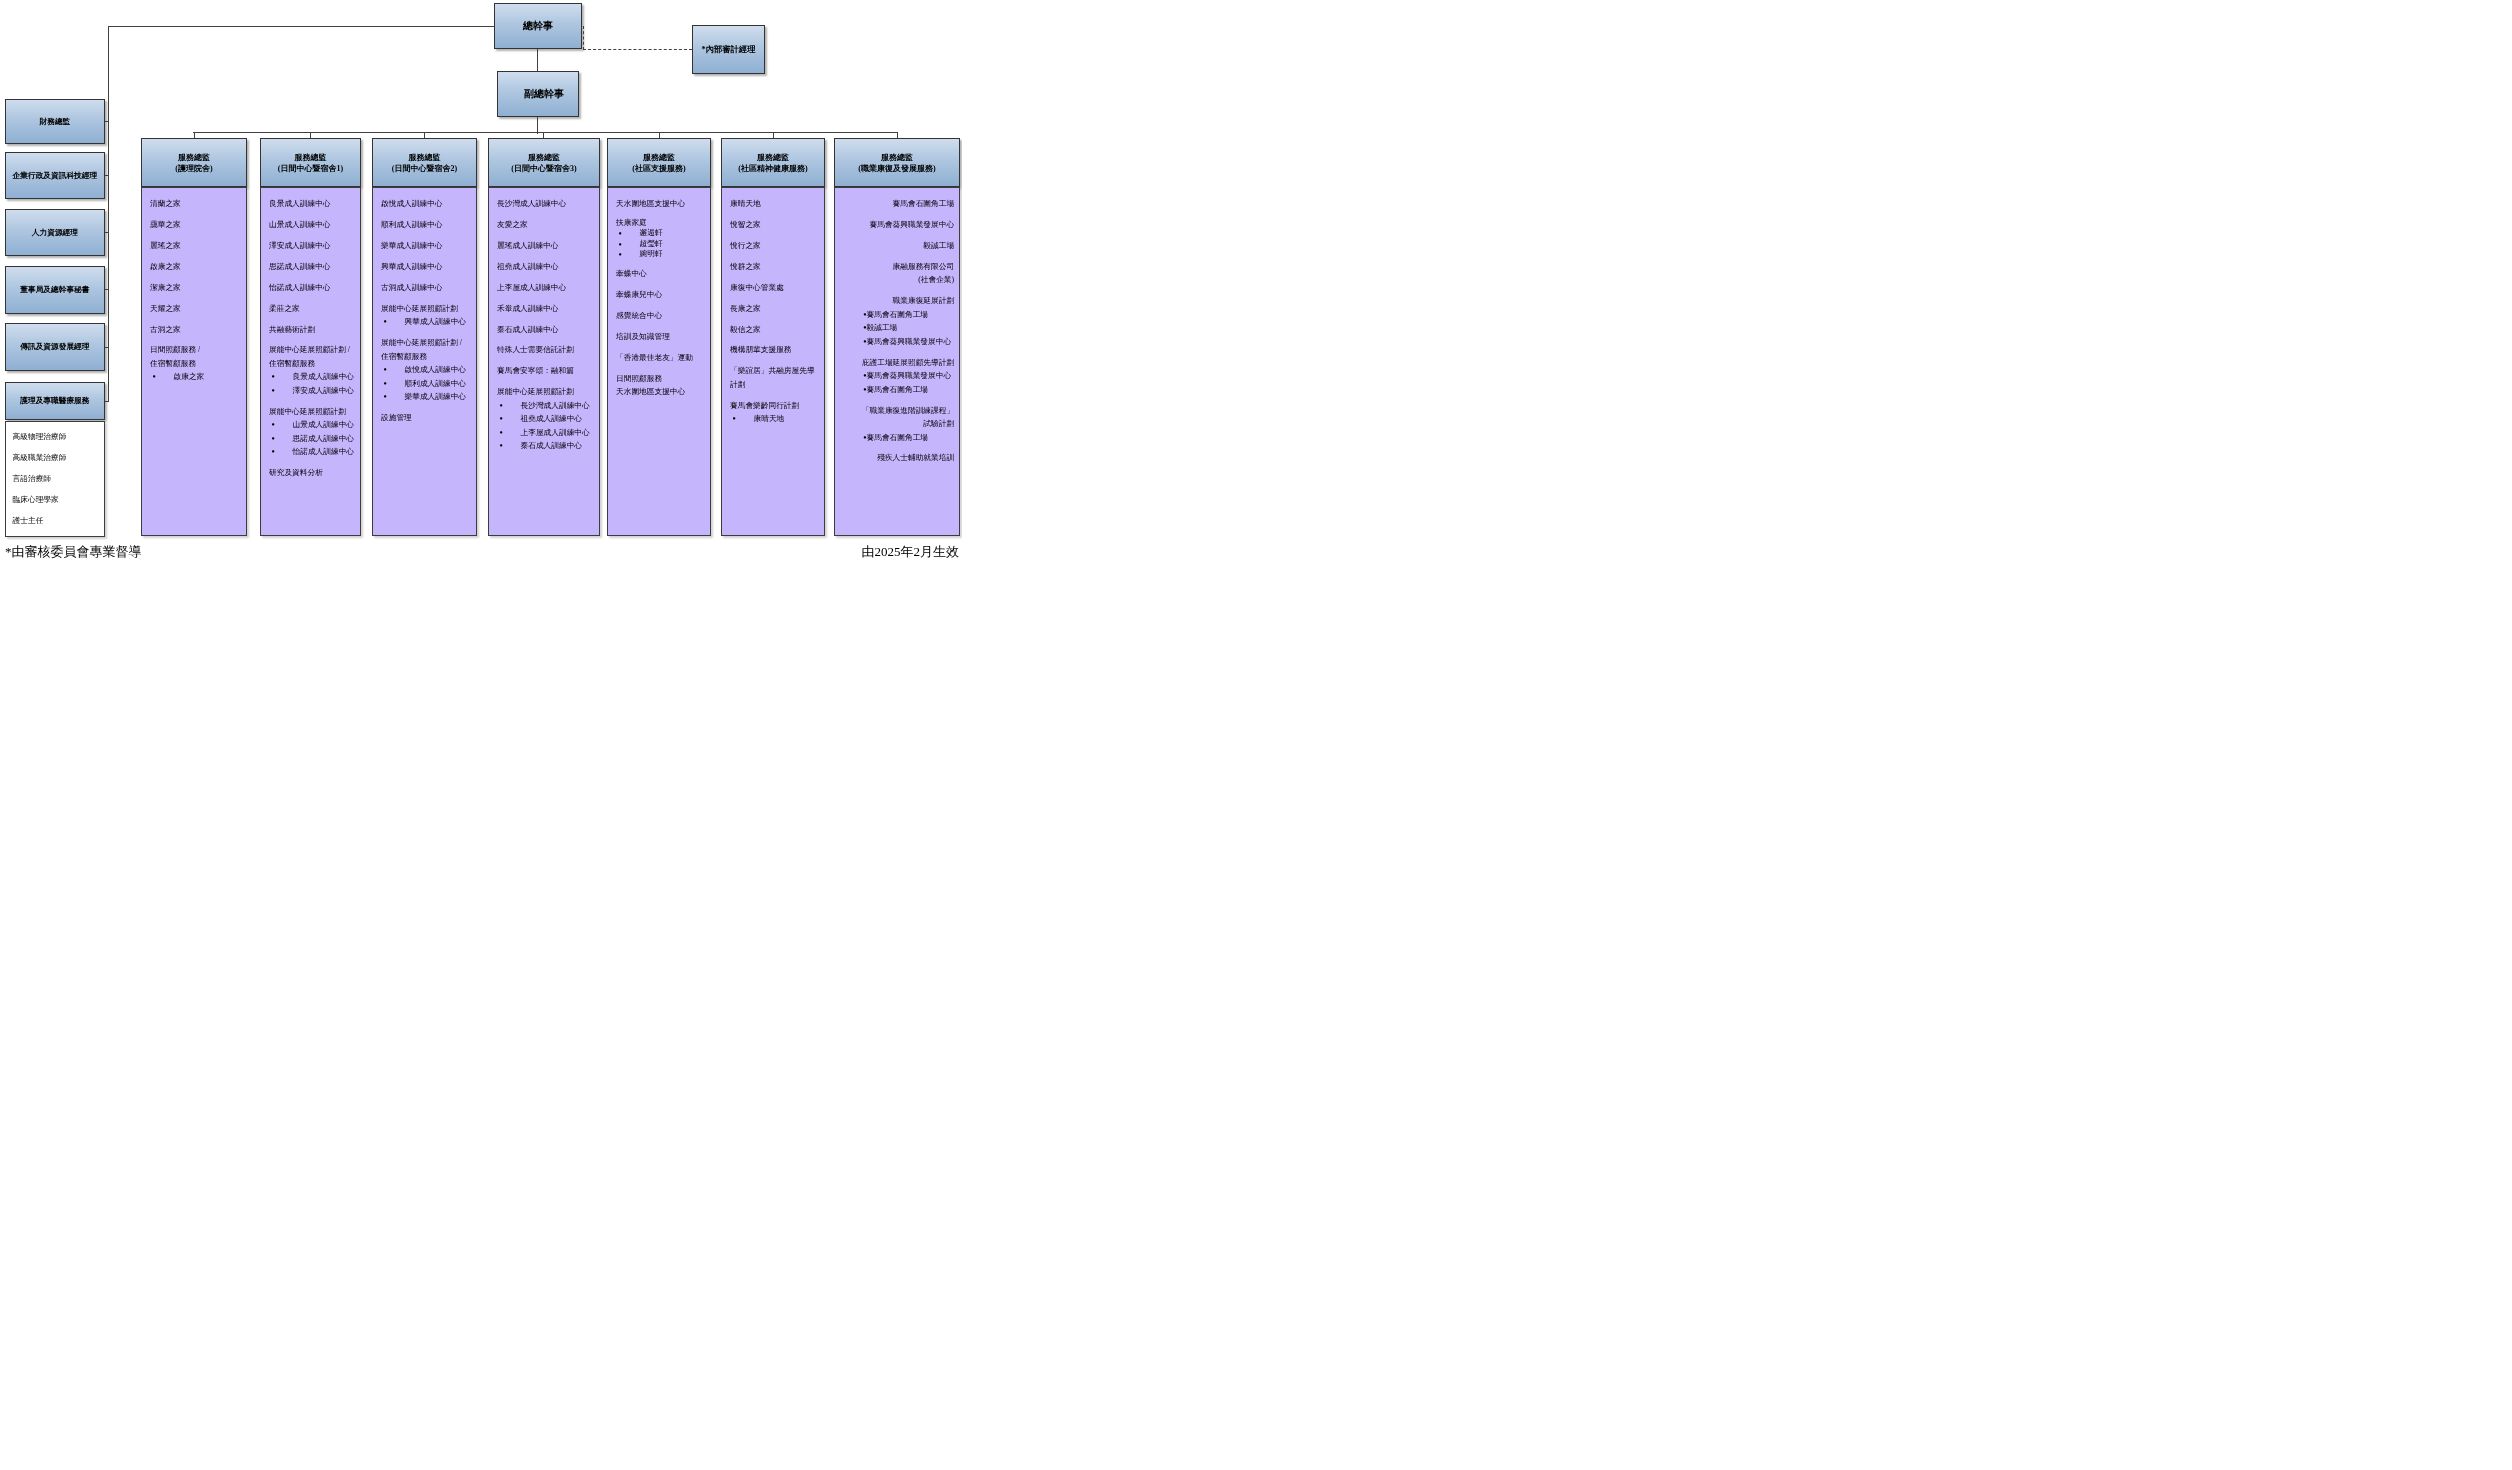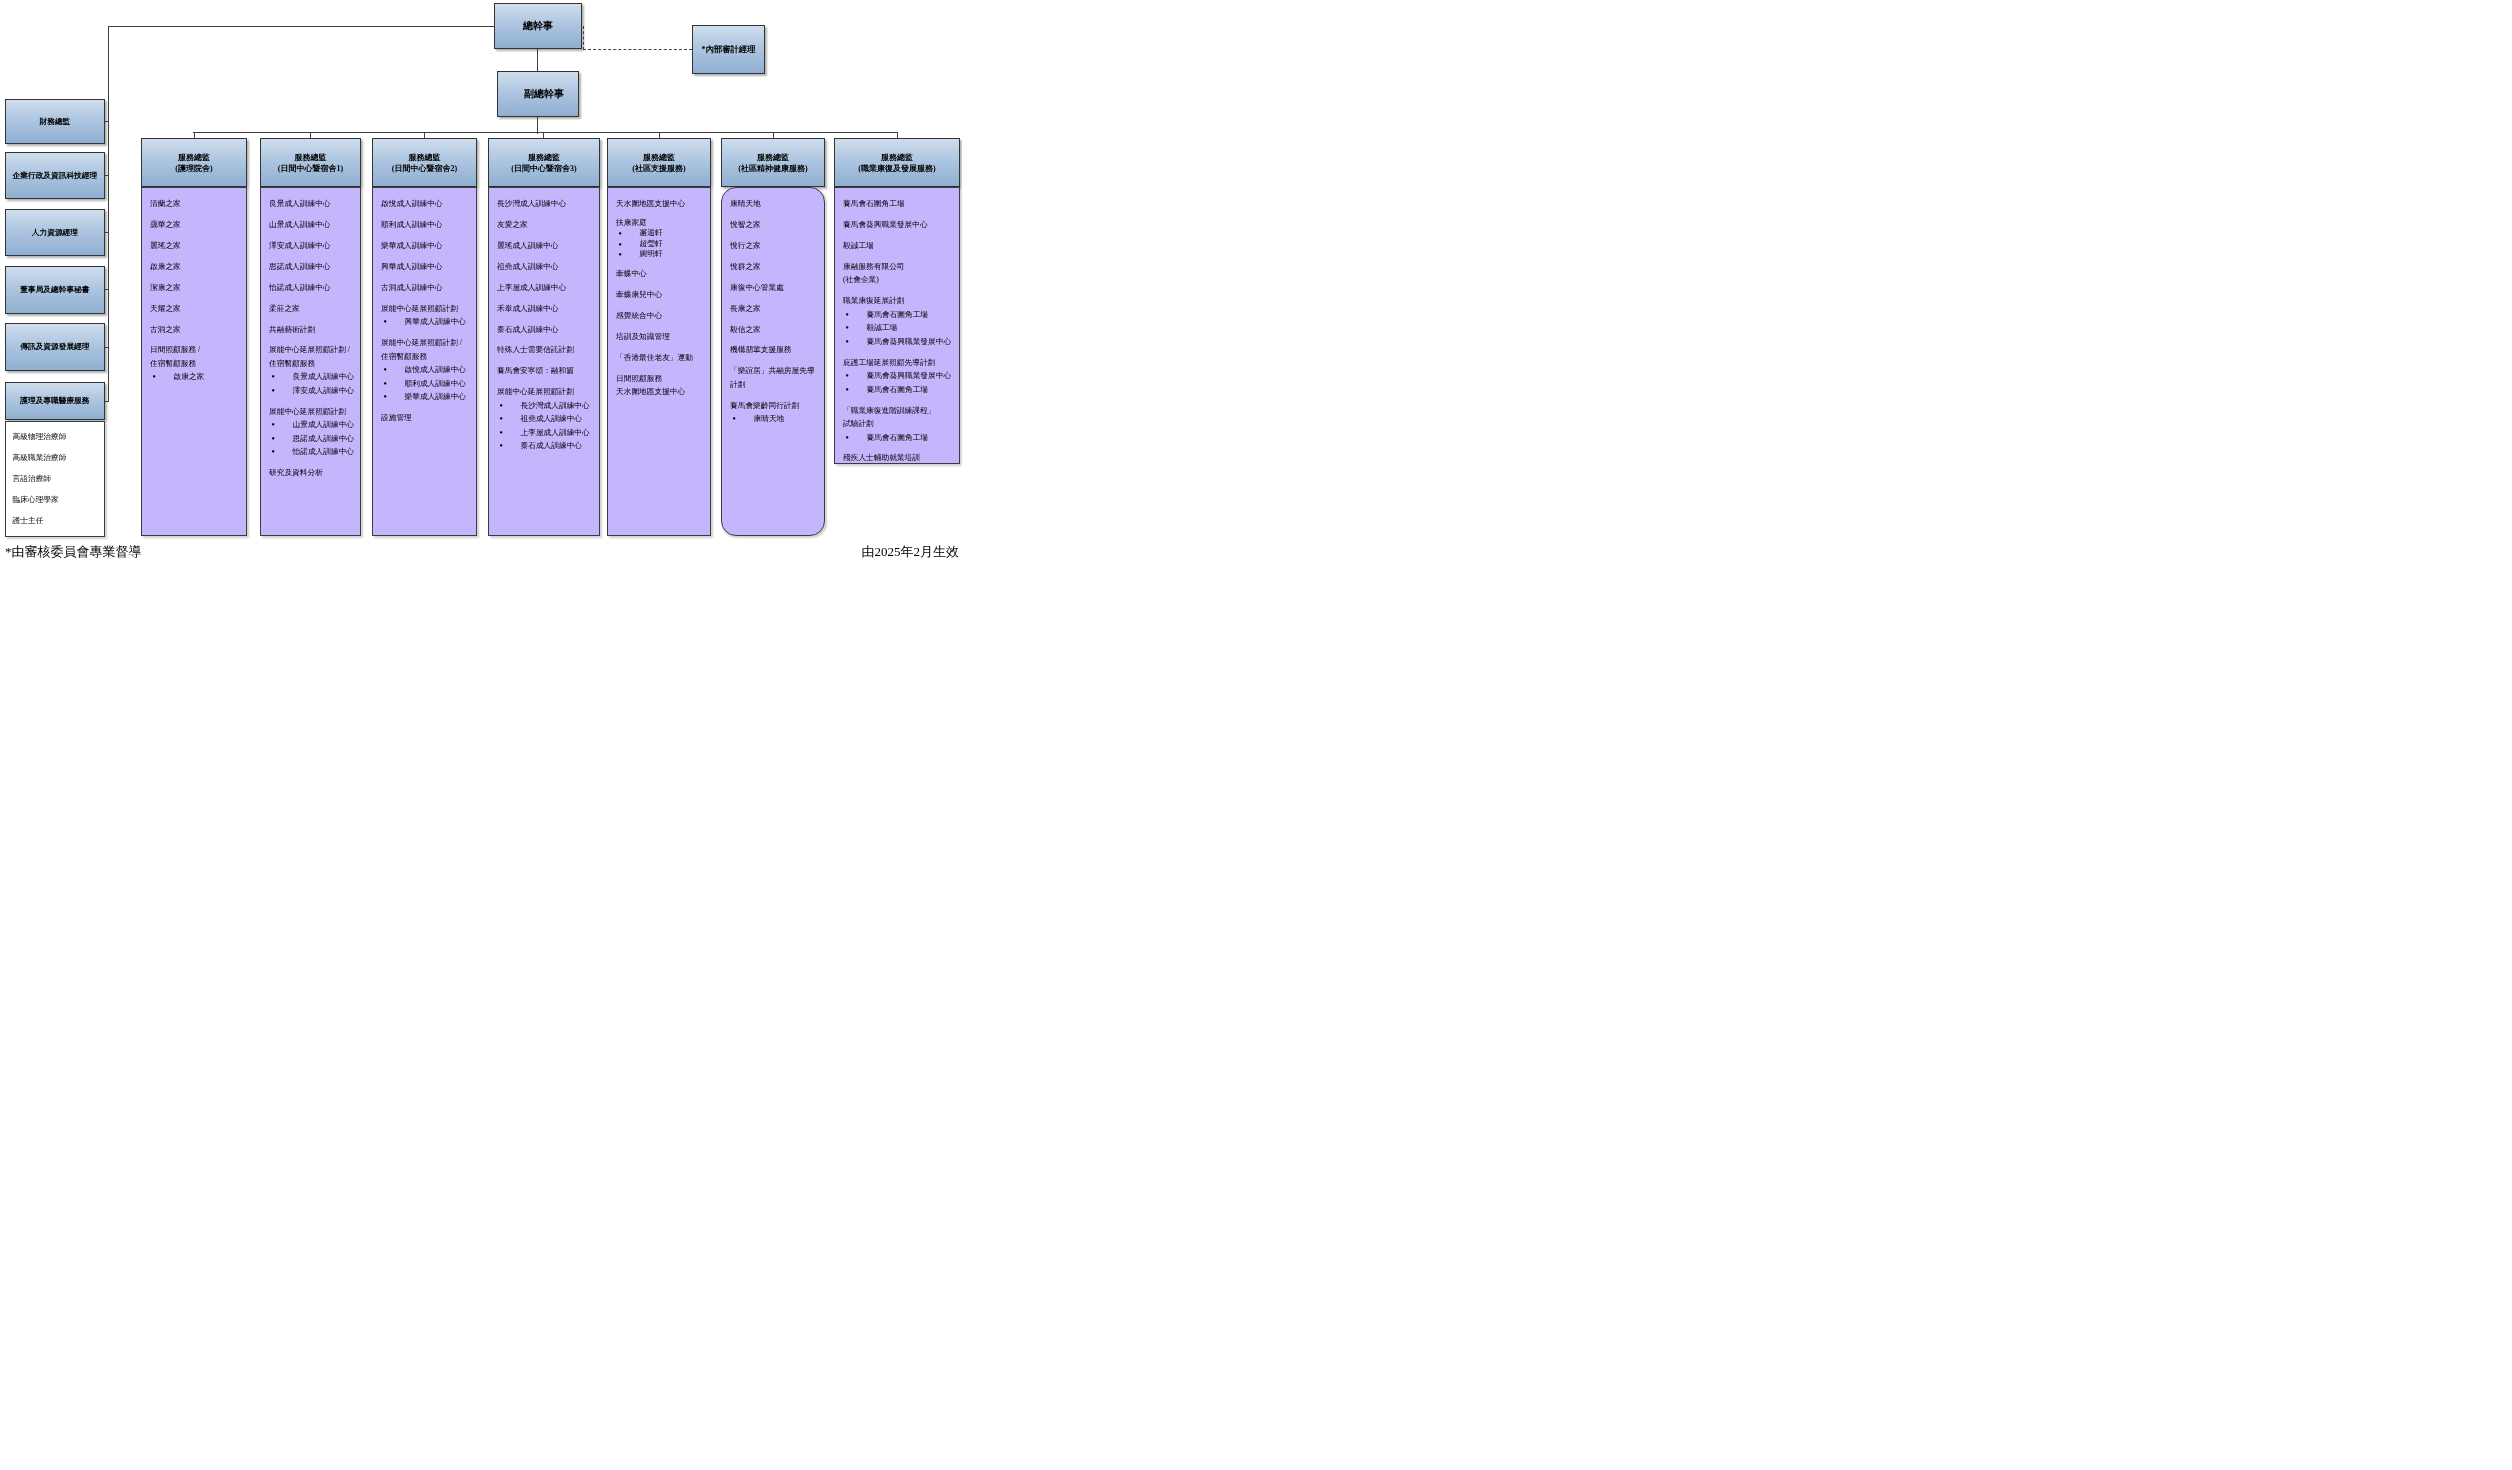--- a/index.html
+++ b/index.html
@@ -319,21 +319,21 @@
         <div class="group">
           <div class="group-line">日間照顧服務</div>
           <div class="group-line">天水圍地區支援中心</div>
         </div>
       </div>
       <div class="vline" style="left: 773px; top: 132px; height: 6.7px;"></div>
       <div class="bluebox col-header" style="left: 721px; top: 138px; width: 104px; height: 49px;">
         <div>服務總監</div>
         <div class="sub">(社區精神健康服務)</div>
       </div>
-      <div class="listbox" style="left: 721px; top: 187px; width: 104px; height: 349px; border-radius: 15px;">
+      <div class="listbox" style="left: 721px; top: 187px; width: 104px; height: 349px;">
         <div class="group">
           <div class="group-line">康晴天地</div>
         </div>
         <div class="group">
           <div class="group-line">悅智之家</div>
         </div>
         <div class="group">
           <div class="group-line">悅行之家</div>
         </div>
         <div class="group">
@@ -361,21 +361,21 @@
             <span class="bullet-glyph">●</span>
             <span class="bullet-text">康晴天地</span>
           </div>
         </div>
       </div>
       <div class="vline" style="left: 897px; top: 132px; height: 6.7px;"></div>
       <div class="bluebox col-header" style="left: 834px; top: 138px; width: 126px; height: 49px;">
         <div>服務總監</div>
         <div class="sub">(職業康復及發展服務)</div>
       </div>
-      <div class="listbox" style="left: 834px; top: 187px; width: 126px; height: 277px;">
+      <div class="listbox" style="left: 834px; top: 187px; width: 126px; height: 349px; text-align: right;">
         <div class="group">
           <div class="group-line">賽馬會石圍角工場</div>
         </div>
         <div class="group">
           <div class="group-line">賽馬會葵興職業發展中心</div>
         </div>
         <div class="group">
           <div class="group-line">毅誠工場</div>
         </div>
         <div class="group">

